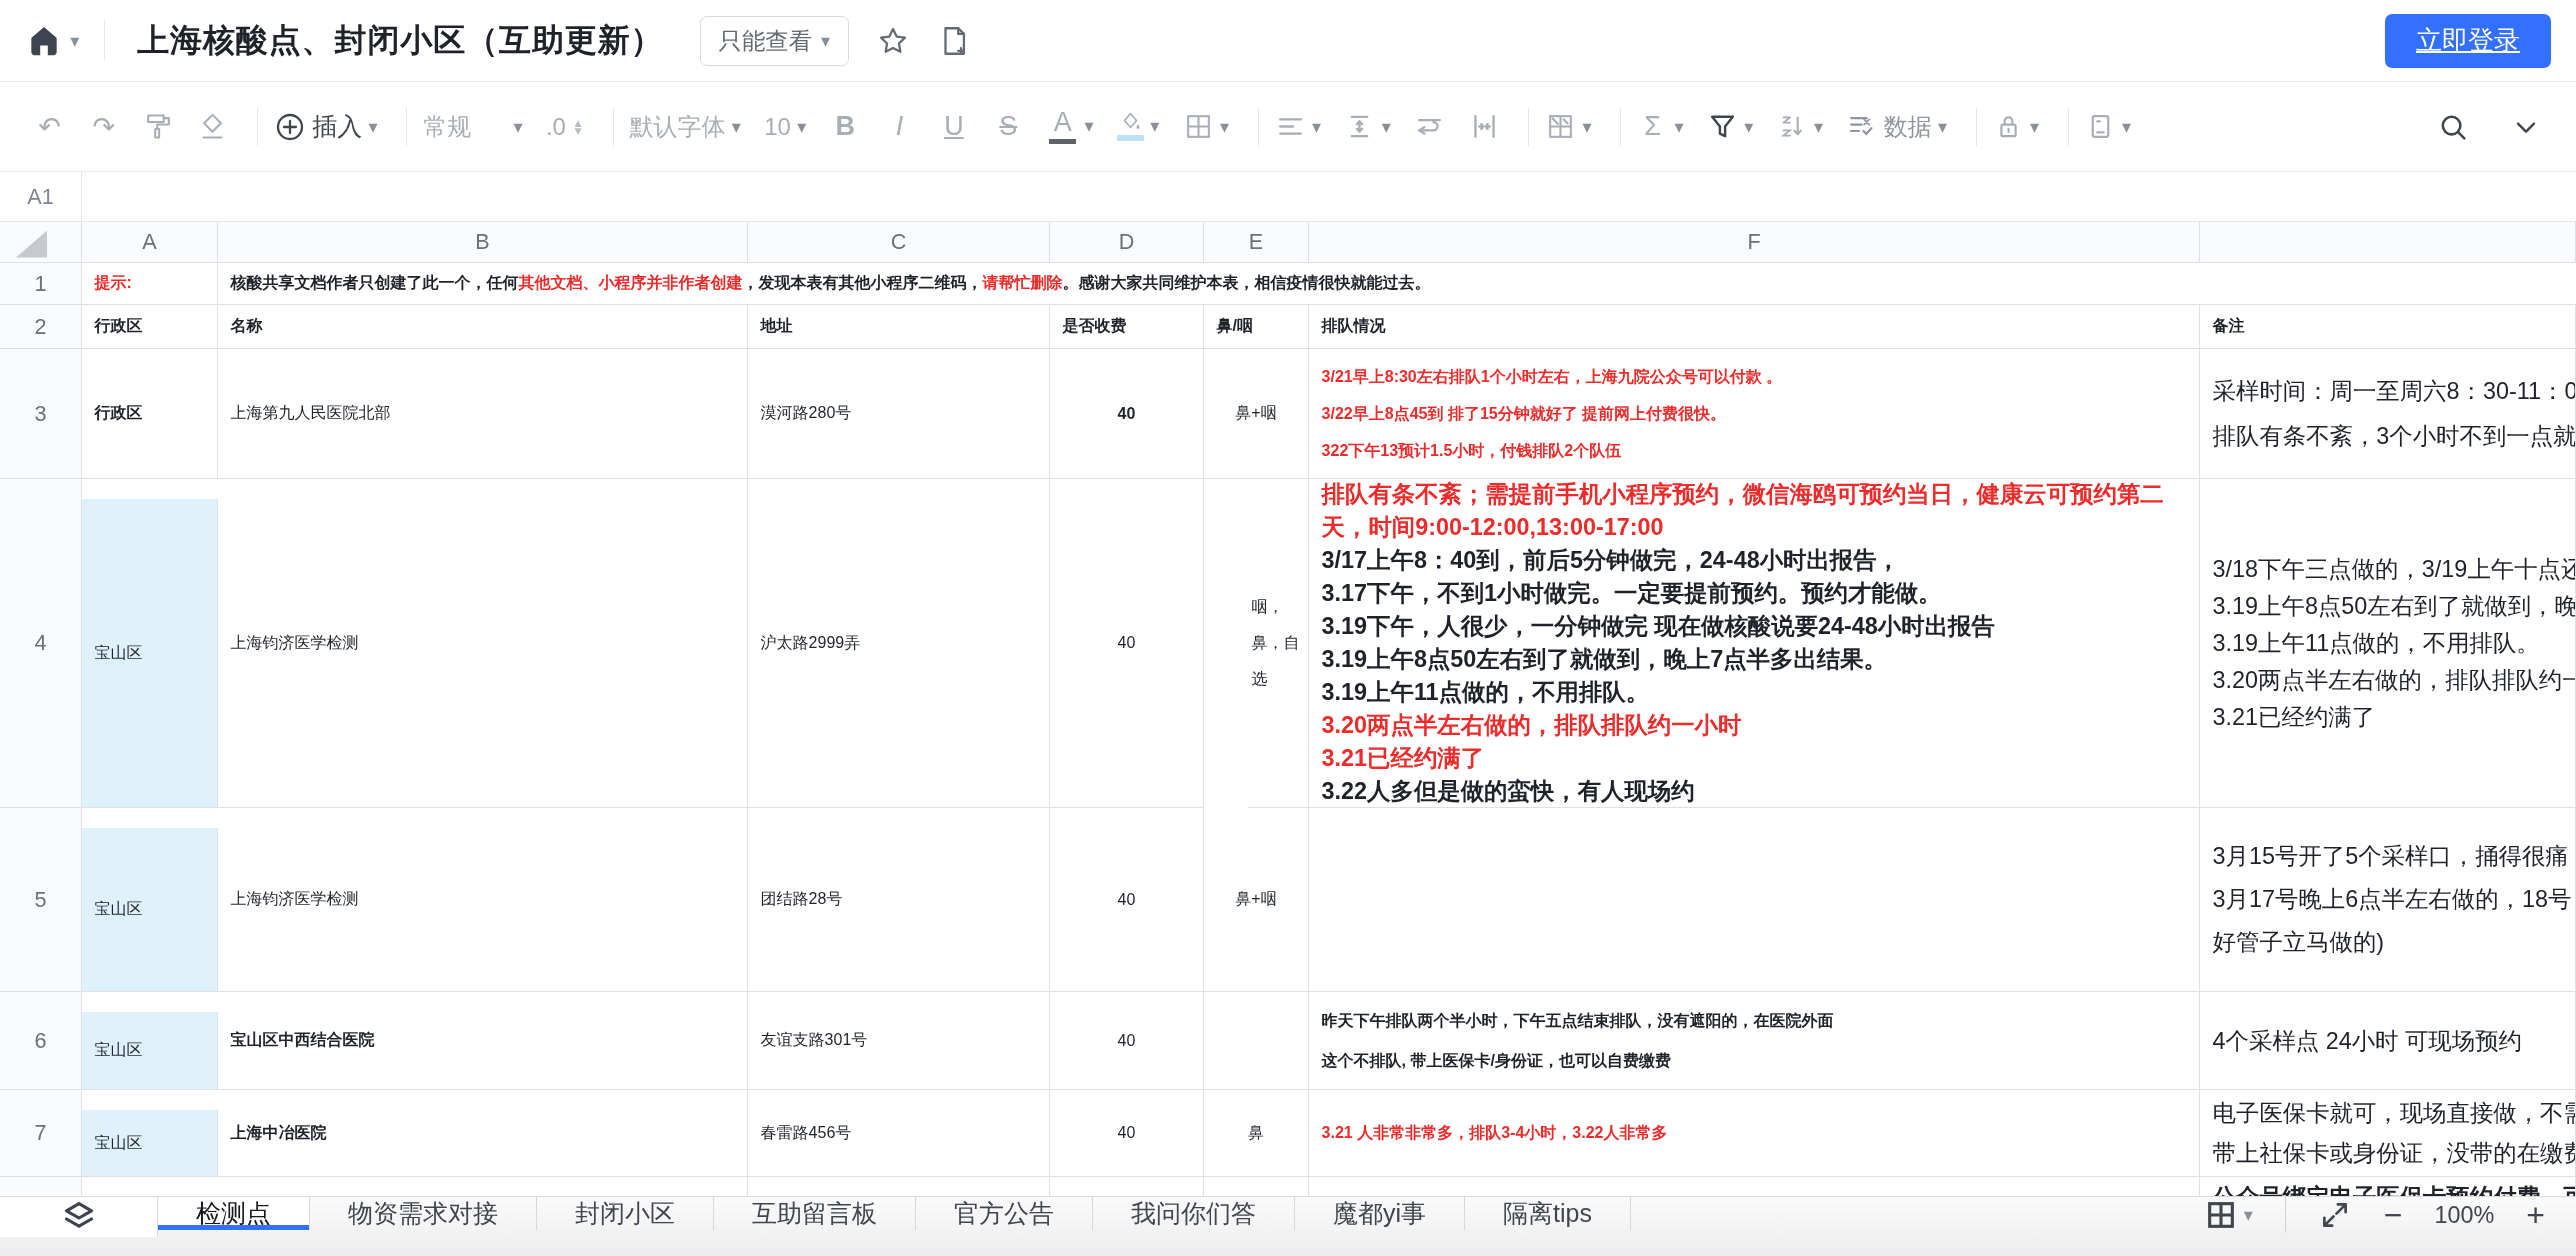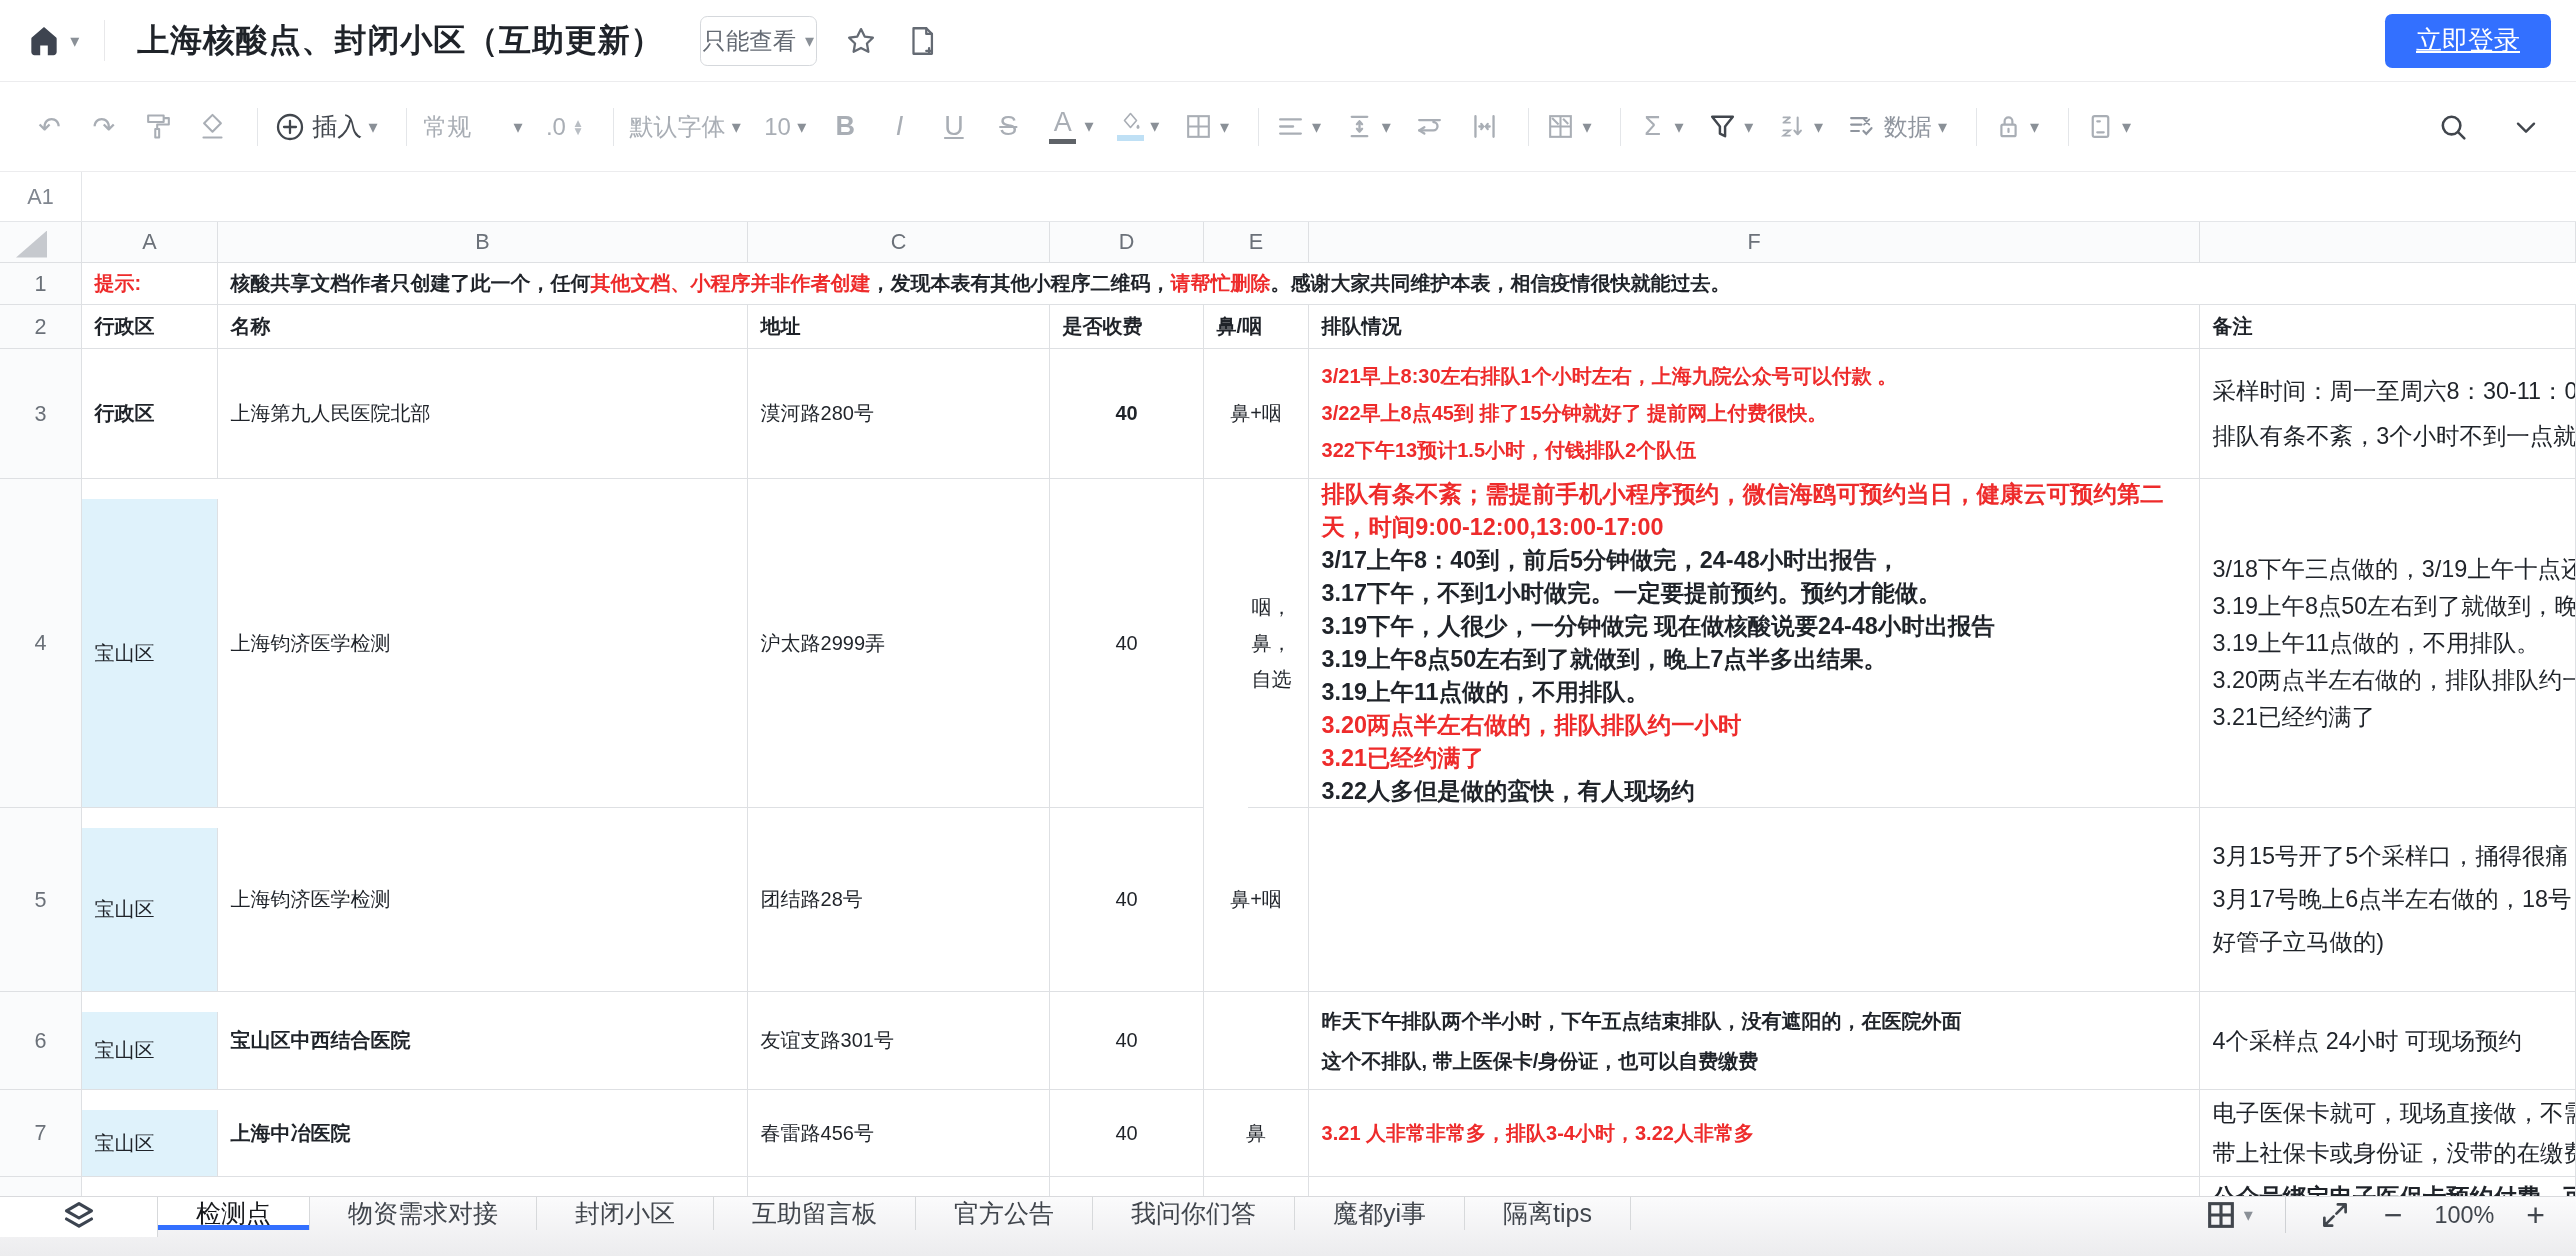--- a/index.html
+++ b/index.html
@@ -10,21 +10,21 @@
   html,body{background:#fff;}
   body{font-family:"Liberation Sans","DejaVu Sans",sans-serif;color:var(--ink);}
   .app{position:relative;width:2576px;height:1256px;overflow:hidden;background:#fff;}
 
   
   .titlebar{height:82px;display:flex;align-items:center;padding:0 25px;border-bottom:0.9px solid #ececee;}
   .home-btn{display:flex;align-items:center;gap:7.2px;cursor:pointer;}
   .caret{font-size:18px;color:#8a9097;line-height:1;}
   .v-div{width:0.9px;height:41px;background:#e8e8ea;margin:0 32px 0 25px;}
   .doc-title{font-size:32px;font-weight:600;color:#1f2329;letter-spacing:0.9px;}
-  .perm-btn{display:flex;align-items:center;gap:9px;margin-left:36px;border:0.9px solid #d5d8dc;border-radius:7.2px;height:50px;padding:0 2px;color:#646a73;font-size:23.4px;}
+  .perm-btn{display:flex;align-items:center;gap:9px;margin-left:36px;border:0.9px solid #d5d8dc;border-radius:7.2px;height:50px;padding:0 18px;color:#646a73;font-size:23.4px;}
   .icon-btn{display:flex;align-items:center;justify-content:center;margin-left:27px;}
   .login-btn{margin-left:auto;background:var(--blue);color:#fff;font-size:26px;height:54px;padding:0 31px;border-radius:7.2px;display:flex;align-items:center;text-decoration:underline;}
 
   
   .toolbar{height:90px;display:flex;align-items:center;padding:0 34px;border-bottom:0.9px solid #ececee;}
   .ti{display:inline-flex;align-items:center;gap:6.3px;margin-right:23.4px;white-space:nowrap;}
   .tb-sep{width:0.9px;height:38px;background:#e4e6e9;margin:0 16px 0 5.4px;}
   .glabel{font-size:24px;color:var(--mut);}
   .dlabel{font-size:25px;color:var(--dk);}
   .bi{font-size:27px;color:var(--mut);width:31px;text-align:center;}
@@ -37,21 +37,21 @@
   
   .fxbar{height:50px;display:flex;border-bottom:0.9px solid #e4e6e9;}
   .namebox{width:82px;border-right:0.9px solid #e4e6e9;display:flex;align-items:center;justify-content:center;font-size:21.6px;color:#80868f;text-align:center;}
   .fxarea{flex:1;}
 
   
   .colhead,.grow{display:grid;grid-template-columns:82px 136px 530px 302px 154px 105px 891px 376px;}
   .colhead{height:41px;background:var(--gutbg);}
   .ch{border-right:0.9px solid var(--bd);border-bottom:0.9px solid var(--bd);display:flex;align-items:center;justify-content:center;font-size:21.6px;color:var(--gutfg);position:relative;}
   .corner-tri{position:absolute;left:16px;bottom:4.5px;width:31px;height:27px;background:#c6c9ce;clip-path:polygon(100% 0,100% 100%,0 100%);}
-  .cell{border-right:0.9px solid var(--bd);border-bottom:0.9px solid var(--bd);display:flex;align-items:center;padding:0 12.6px;font-size:20px;overflow:hidden;white-space:nowrap;}
+  .cell{border-right:0.9px solid var(--bd);border-bottom:0.9px solid var(--bd);display:flex;align-items:center;padding:0 12.6px;font-size:16px;overflow:hidden;white-space:nowrap;}
   .gut{justify-content:center;padding:0;background:var(--gutbg);color:var(--gutfg);font-size:21.6px;}
   .bold{font-weight:bold;}
   .red{color:var(--red);}
   .abg{background:var(--abg);margin-top:20px;}
   .ctr{justify-content:center;padding:0 3.6px;}
   .ml{flex-direction:column;align-items:flex-start;justify-content:center;}
   .ml .ln{height:var(--lh,40px);line-height:var(--lh,40px);}
   .f26{font-size:23.4px;}
   .wrapcell{white-space:normal;text-align:left;line-height:36px;justify-content:center;padding:0 3.6px;margin-left:44px;}
   .merge{grid-column:3 / span 6;border-right:none;}

